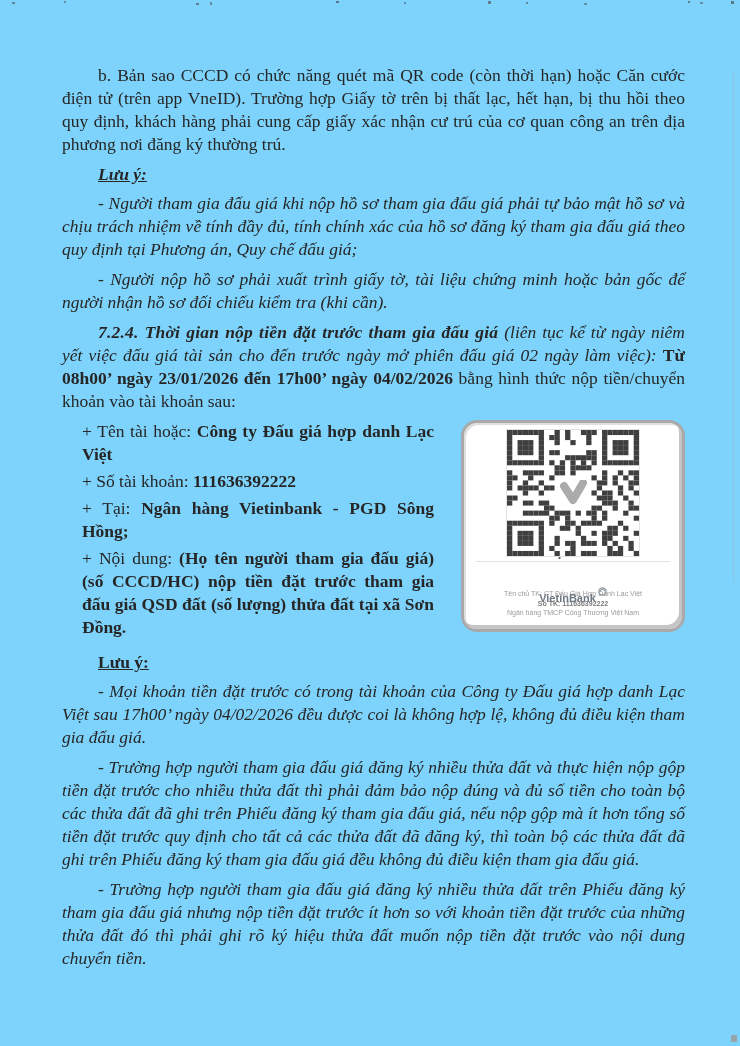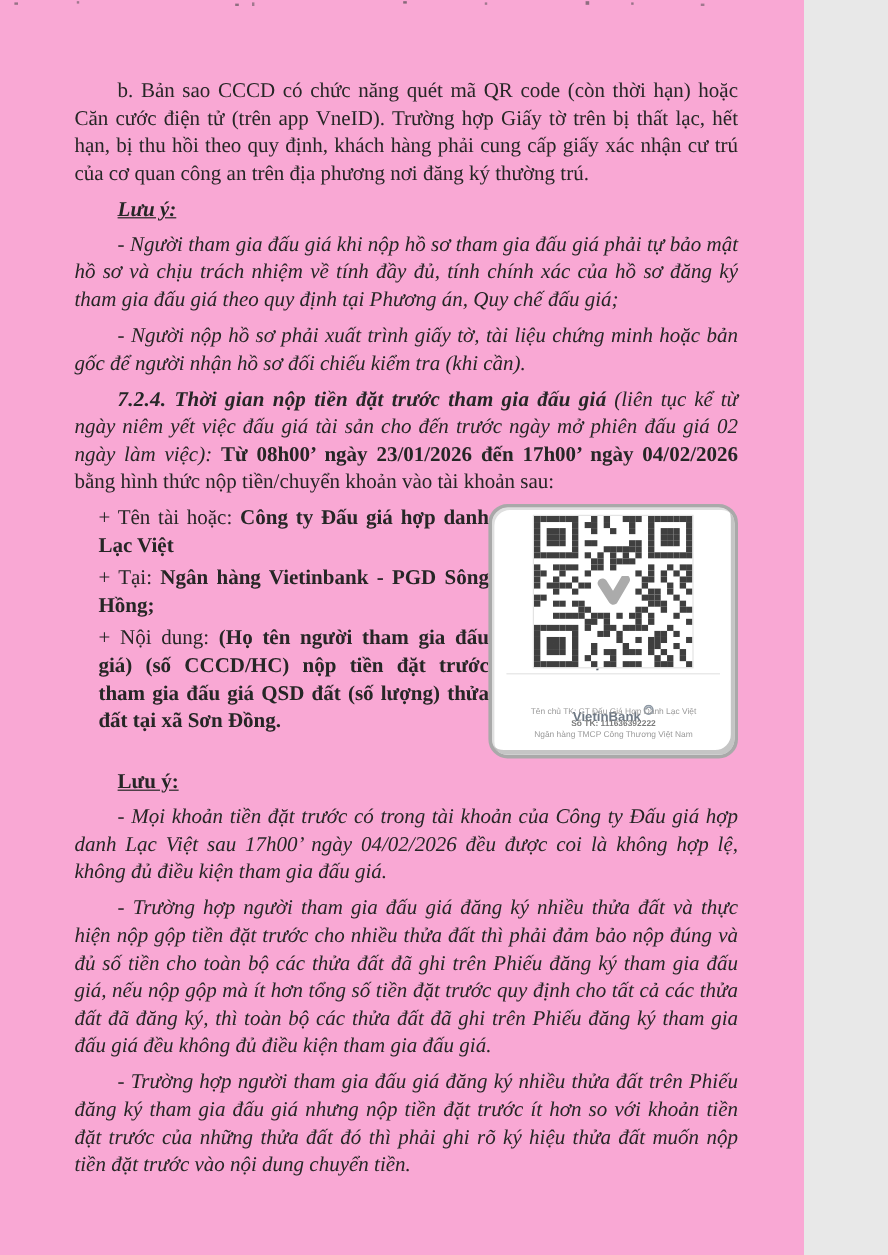--- a/index.html
+++ b/index.html
@@ -1,17 +1,17 @@
 <!DOCTYPE html>
 <html lang="vi"><head>
 <meta charset="utf-8">
 <style>
   html,body{margin:0;padding:0;background:#e8e8e8;}
   .page{
-    width:670px;height:1046px;background:#f9a8d4;position:relative;overflow:hidden;
+    width:740px;height:1046px;background:#7dd3fc;position:relative;overflow:hidden;
     box-sizing:border-box;padding:64px 55px 0 62px;
     font-family:"Liberation Serif","DejaVu Serif",serif;
     font-size:17.5px;line-height:23px;color:#262626;
   }
   p{margin:0 0 7px;text-align:justify;}
   .ind{text-indent:36px;}
   .note{font-style:italic;}
   .note-heading{font-weight:bold;margin:1px 0 6px 36px;text-align:left;text-indent:0;}
   .note-heading.it{font-style:italic;}
   .u{text-decoration:underline;}
@@ -81,20 +81,21 @@
   <p class="note ind">- Người nộp hồ sơ phải xuất trình giấy tờ, tài liệu chứng minh hoặc bản gốc để người nhận hồ sơ đối chiếu kiểm tra (khi cần).</p>
 
   <p class="ind s724"><b><i>7.2.4. Thời gian nộp tiền đặt trước tham gia đấu giá</i></b>
     <i>(liên tục kể từ ngày niêm yết việc đấu giá tài sản cho đến trước ngày mở phiên đấu giá 02 ngày làm việc):</i>
     <b>Từ 08h00’ ngày 23/01/2026 đến 17h00’ ngày 04/02/2026</b>
     <span>bằng hình thức nộp tiền/chuyển khoản vào tài khoản sau:</span></p>
 
   <div class="acct-row">
     <div class="acct-col">
       <p class="acct"><span>+ Tên tài hoặc: </span><b>Công ty Đấu giá hợp danh Lạc Việt</b></p>
+      <p class="acct"><span>+ Số tài khoản: </span><b>111636392222</b></p>
       <p class="acct"><span>+ Tại: </span><b>Ngân hàng Vietinbank - PGD Sông Hồng;</b></p>
       <p class="acct"><span>+ Nội dung: </span><b>(Họ tên người tham gia đấu giá) (số CCCD/HC) nộp tiền đặt trước tham gia đấu giá QSD đất (số lượng) thửa đất tại xã Sơn Đồng.</b></p>
     </div>
 
     <div class="qr-card">
       <div class="qr-wrap">
         <svg class="code" id="qr-svg" viewBox="0 0 125 125" preserveAspectRatio="none">
             <rect x="0" y="0" width="5" height="5" fill="#3f3f3f"></rect>
             <rect x="5" y="0" width="5" height="5" fill="#3f3f3f"></rect>
             <rect x="10" y="0" width="5" height="5" fill="#3f3f3f"></rect>

